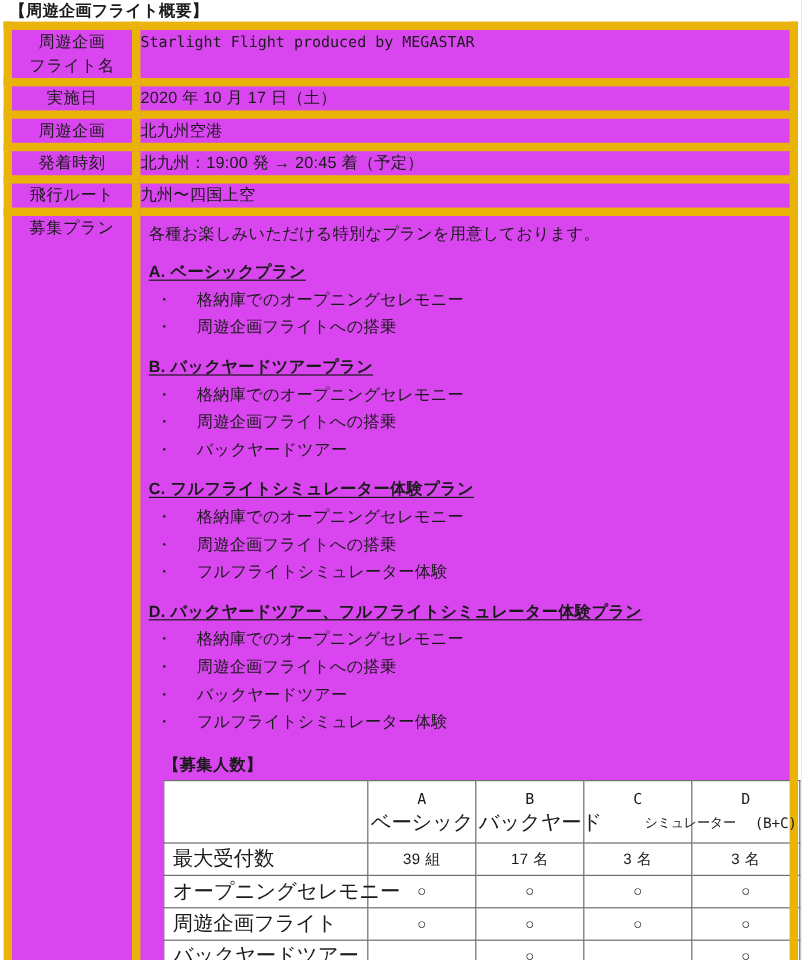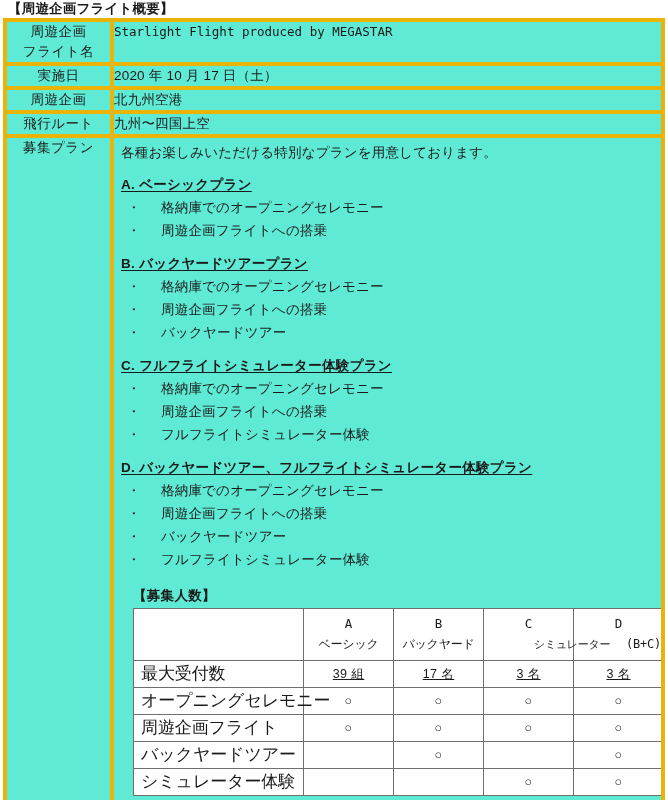--- a/index.html
+++ b/index.html
@@ -36,24 +36,24 @@
 
   
   table.outer {
     width: 662px;
     border-collapse: collapse;
     table-layout: fixed;
     background: #fff;
   }
   table.outer > tbody > tr > th,
   table.outer > tbody > tr > td {
-    border: 4px solid #eab308;
+    border: 7px solid #eab308;
     padding: 0;
     vertical-align: top;
-    background: #5eead4;
+    background: #d946ef;
   }
   table.outer col.c-label { width: 107px; }
 
   th.rowlabel {
     text-align: center;
     font-weight: 400;
     font-size: 13.5px;
     line-height: 20px;
     padding: 3px 2px 3px 2px;
     letter-spacing: 0.5px;
@@ -144,21 +144,21 @@
     vertical-align: middle;
   }
   table.inner th.hdr .hdr-letter {
     display: block;
     font-family: "DejaVu Sans Mono", "Liberation Mono", monospace;
     font-size: 12.5px;
     line-height: 20px;
   }
   table.inner th.hdr .hdr-name {
     display: block;
-    font-size: 12px;
+    font-size: 17px;
     line-height: 20px;
     letter-spacing: -0.2px;
     white-space: nowrap;
   }
   table.inner th.hdr .hdr-name.tight {
     font-size: 11px;
     letter-spacing: -0.3px;
     margin-left: 48px;
   }
   table.inner th.hdr .hdr-name.mono {
@@ -177,21 +177,20 @@
   }
   table.inner td.cellval {
     text-align: center;
     font-size: 12.5px;
     line-height: 20px;
     padding: 3px 2px 3px 2px;
     letter-spacing: 0.2px;
   }
   table.inner td.cellval.num {
     letter-spacing: 0.4px;
-    text-decoration: underline;
   }
   .spacer-bottom { height: 18px; }
 </style>
 </head>
 <body>
 
 <div id="page">
 
   <div class="doc-title">【周遊企画フライト概要】</div>
 
@@ -217,20 +216,26 @@
         <td class="rowvalue">2020 年 10 月 17 日（土）</td>
       </tr>
 
       <tr>
         <th class="rowlabel">
           <span class="lbl-line">周遊企画</span>
         </th>
         <td class="rowvalue">北九州空港</td>
       </tr>
 
+      <tr>
+        <th class="rowlabel">
+          <span class="lbl-line">発着時刻</span>
+        </th>
+        <td class="rowvalue">北九州：19:00 発 → 20:45 着（予定）</td>
+      </tr>
 
       <tr>
         <th class="rowlabel">
           <span class="lbl-line">飛行ルート</span>
         </th>
         <td class="rowvalue">九州〜四国上空</td>
       </tr>
 
 
       <tr>

